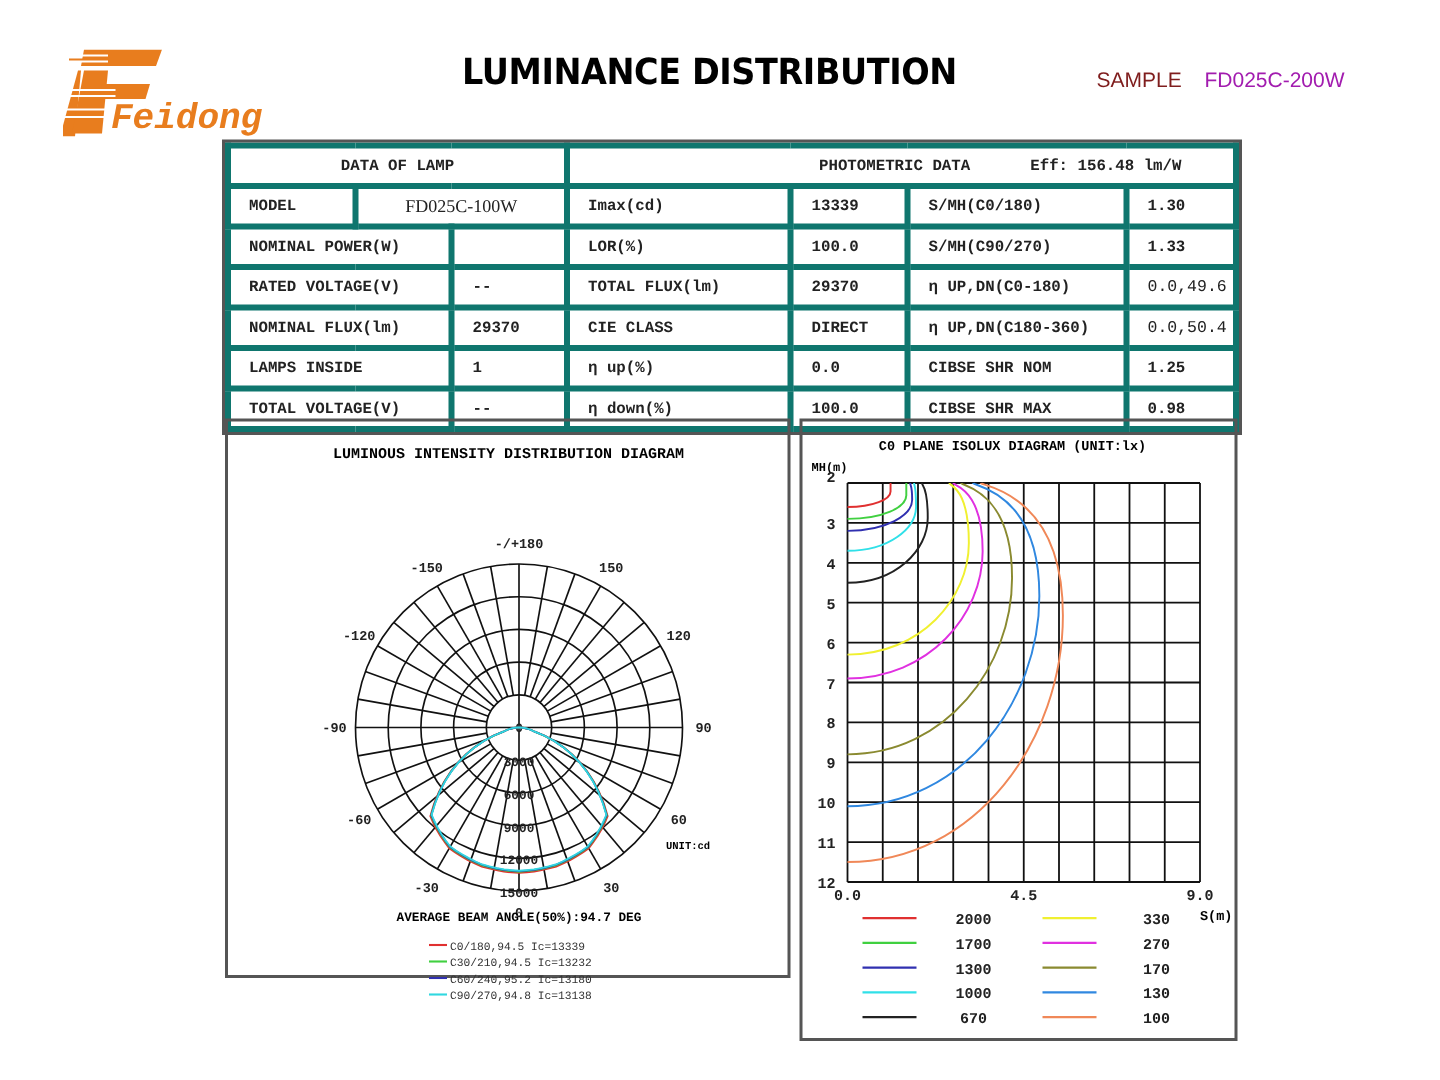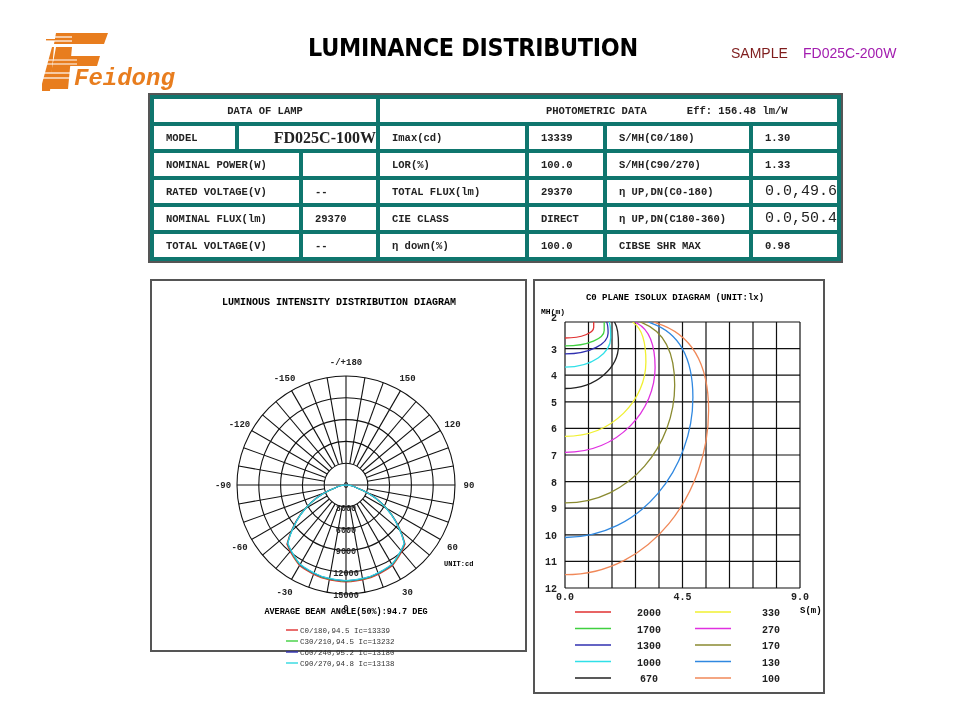--- a/index.html
+++ b/index.html
@@ -6,22 +6,22 @@
   body{width:960px;height:720px;position:relative;overflow:hidden;font-family:"DejaVu Sans",sans-serif;}
   .abs{position:absolute;}
   .logo{left:42px;top:33px;width:135px;height:58px;}
   .title{left:308px;top:34px;font-family:"DejaVu Sans",sans-serif;font-weight:bold;font-size:24px;letter-spacing:-0.3px;color:#000;transform:scaleX(0.93);transform-origin:left;}
   .sample{left:731px;top:45px;font-size:14px;color:#7f1d1d;font-family:Liberation Sans, sans-serif;}
   .sample-val{left:803px;top:45px;font-size:14px;color:#a21caf;font-family:"Liberation Sans",sans-serif;}
   table.data{position:absolute;left:150px;top:95px;border-collapse:collapse;font-family:"Liberation Mono",monospace;font-weight:bold;font-size:10.5px;color:#222;}
   table.data td{border:4px solid #0f766e;height:23px;padding:0 0 0 12px;white-space:nowrap;}
   table.data{outline:2px solid #555;}
   .hdr{text-align:center;padding:0 !important;}
-  .model-val{font-family:"Liberation Serif",serif;font-weight:bold;font-size:16px;text-align:right;padding:0 !important;}
-  .small{font-size:15px;font-weight:normal;}
+  .model-val{font-family:"Liberation Serif",serif;font-weight:normal;font-size:12px;text-align:center;padding:0 !important;}
+  .small{font-size:11px;font-weight:normal;}
   .box{border:2px solid #555;box-sizing:border-box;}
   svg text{font-family:"Liberation Mono",monospace;}
 </style>
 </head>
 <body>
 
 <svg class="abs logo" viewBox="0 0 135 58">
   <g fill="#e87d1e">
     <polygon points="14,0 66,0 62,11 12,11"></polygon>
     <polygon points="10,14 12,14 8,58 -2,58"></polygon>
@@ -85,20 +85,28 @@
     <td>η UP,DN(C0-180)</td>
     <td class="small">0.0,49.6</td>
   </tr>
   <tr>
     <td colspan="2">NOMINAL FLUX(lm)</td>
     <td>29370</td>
     <td>CIE CLASS</td>
     <td>DIRECT</td>
     <td>η UP,DN(C180-360)</td>
     <td class="small">0.0,50.4</td>
+  </tr>
+  <tr>
+    <td colspan="2">LAMPS INSIDE</td>
+    <td>1</td>
+    <td>η up(%)</td>
+    <td>0.0</td>
+    <td>CIBSE SHR NOM</td>
+    <td>1.25</td>
   </tr>
   <tr>
     <td colspan="2">TOTAL VOLTAGE(V)</td>
     <td>--</td>
     <td>η down(%)</td>
     <td>100.0</td>
     <td>CIBSE SHR MAX</td>
     <td>0.98</td>
   </tr>
 </tbody>

